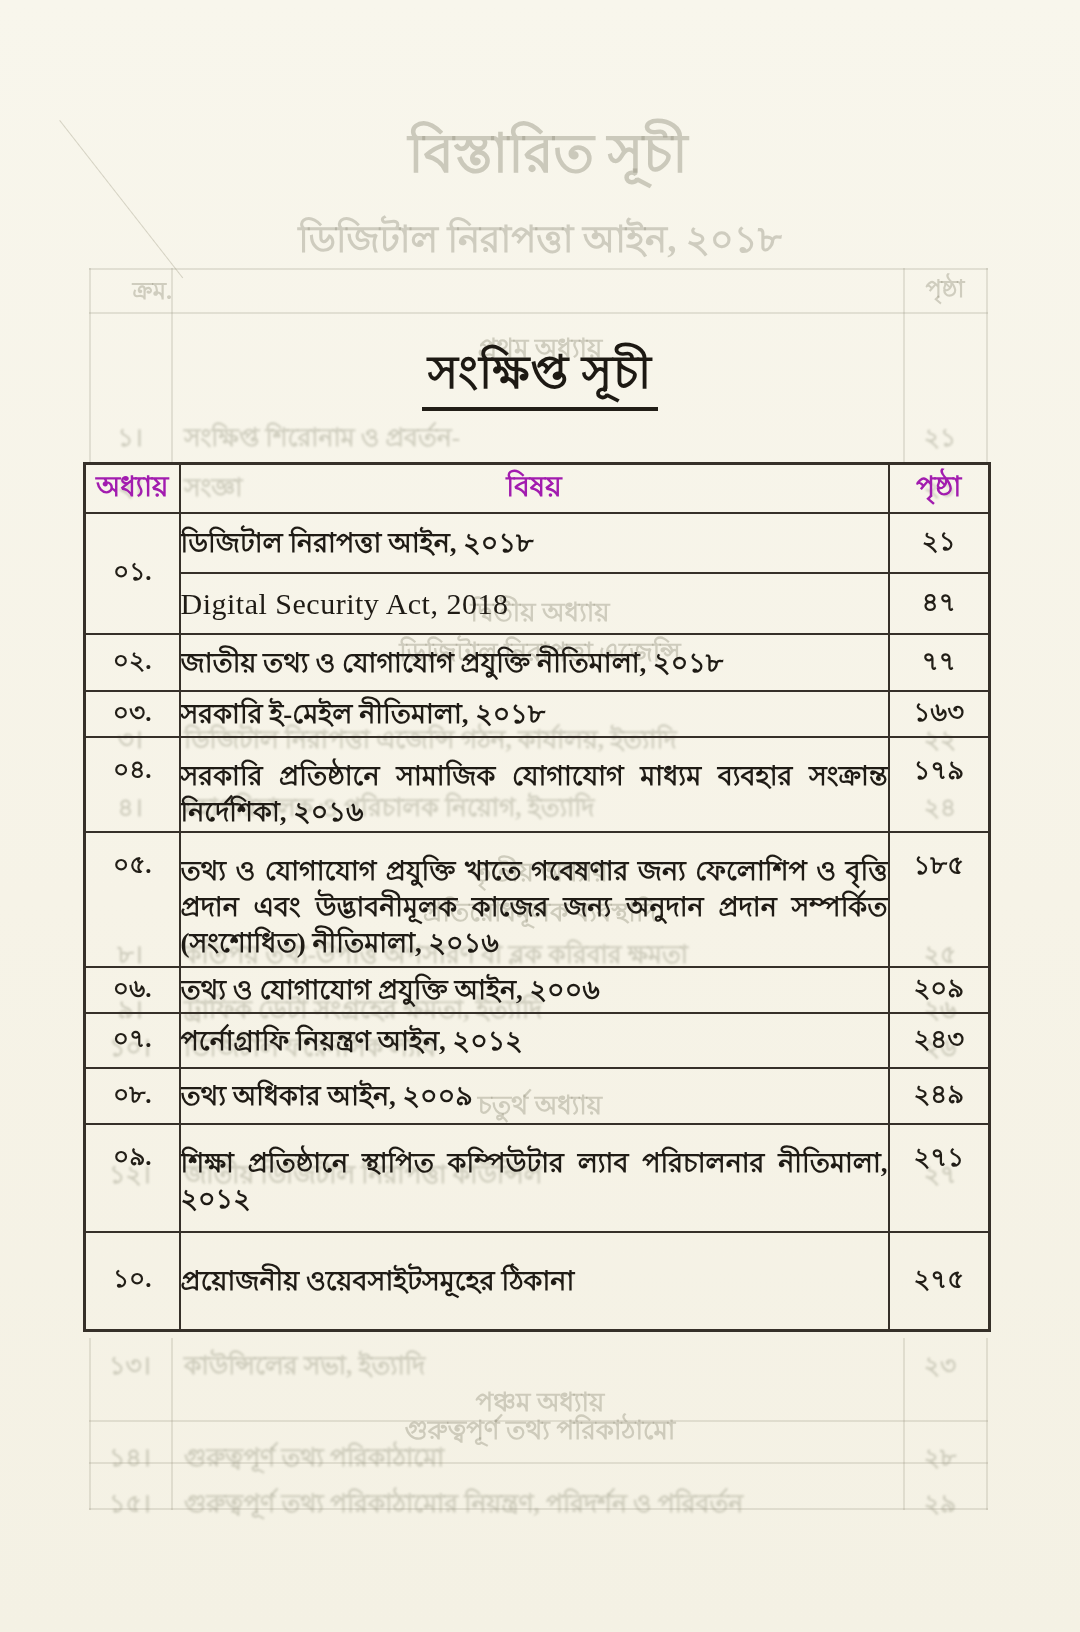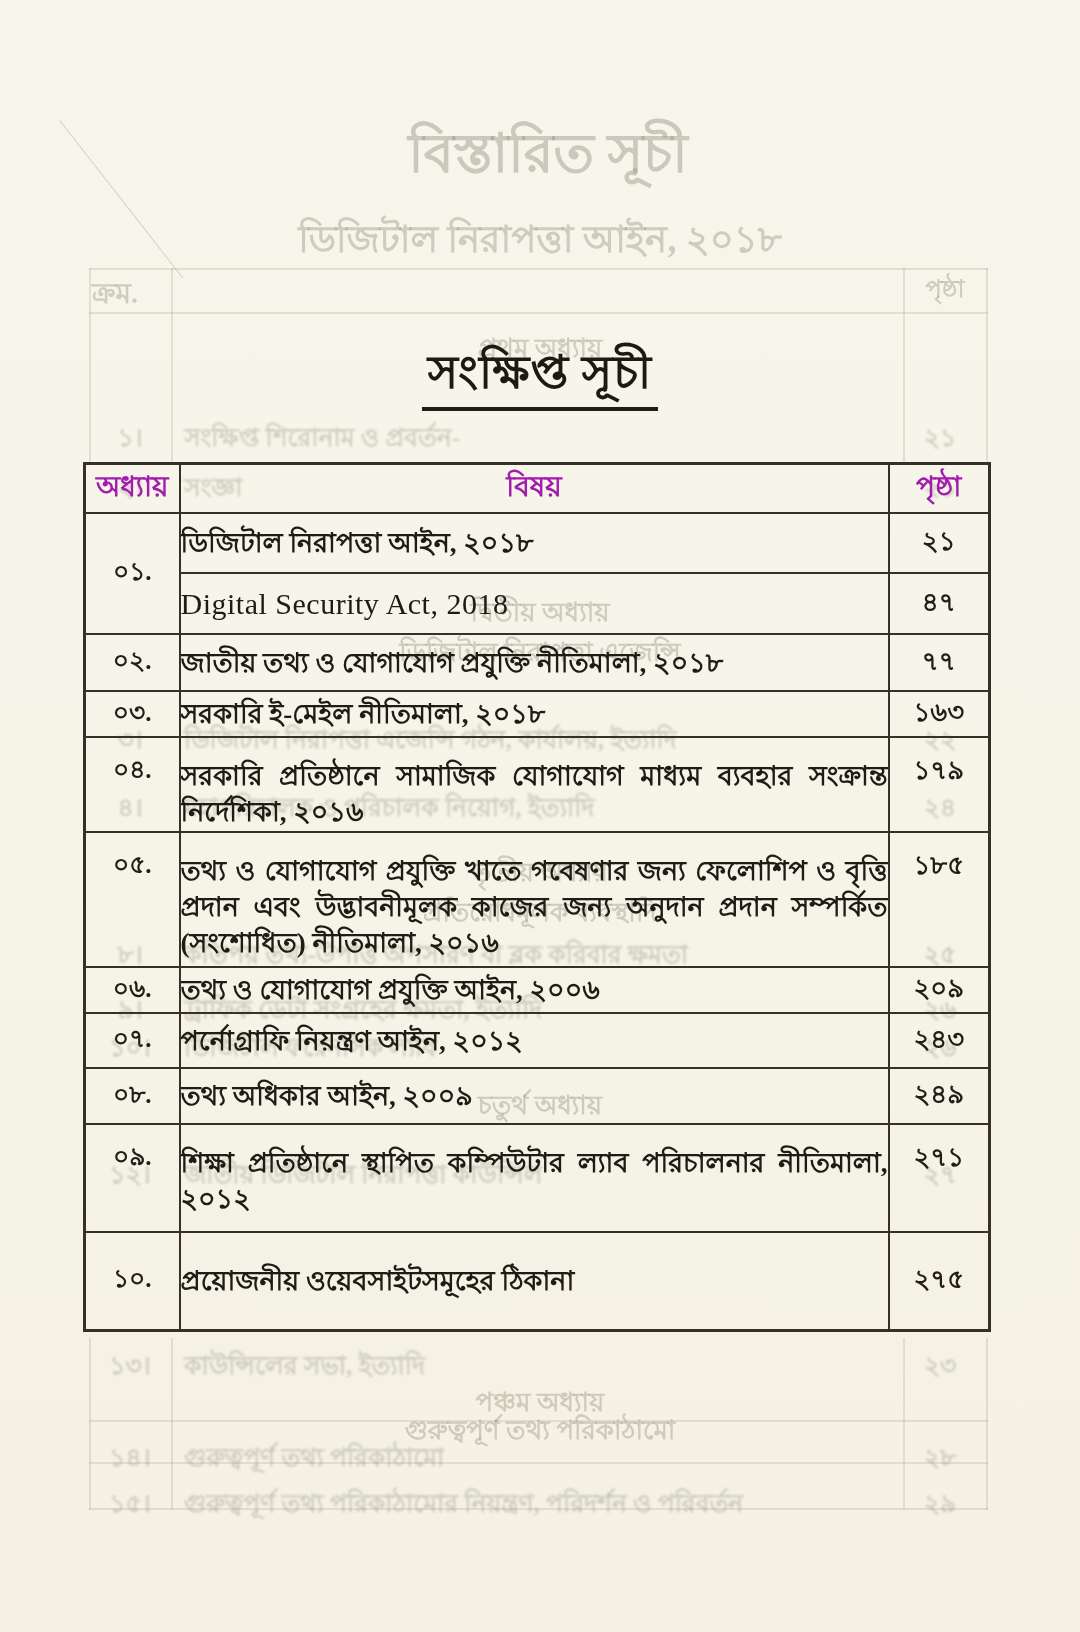--- a/index.html
+++ b/index.html
@@ -12,21 +12,21 @@
   .page{position:absolute;inset:0;}
 
   
   .ghost-layer{position:absolute;inset:0;z-index:1;pointer-events:none;}
   .ghost{position:absolute;color:rgba(148,146,126,0.40);filter:blur(0.7px);font-weight:600;}
   .g-center{left:0;width:100%;text-align:center;font-size:26px;}
   .g-title{top:112px;left:8px;width:100%;text-align:center;font-size:54px;font-weight:700;
            color:rgba(150,148,130,0.46);text-underline-offset:10px;}
   .g-subtitle{top:210px;left:0;width:100%;text-align:center;font-size:37px;font-weight:700;
               color:rgba(150,148,130,0.42);}
-  .g-head-serial{top:272px;left:92px;width:80px;text-align:left;font-size:28px;}
+  .g-head-serial{top:272px;left:92px;width:80px;text-align:right;font-size:24px;}
   .g-head-sections{top:272px;left:0;width:100%;text-align:center;font-size:25px;}
   .g-head-page{top:270px;left:905px;width:80px;text-align:center;font-size:24px;}
   .g-row{position:absolute;left:92px;width:894px;display:flex;align-items:baseline;
          color:rgba(148,146,126,0.38);filter:blur(0.8px);font-size:25px;font-weight:600;}
   .g-row .g-no{width:76px;text-align:center;flex:none;}
   .g-row .g-tx{flex:1;padding-left:16px;text-align:left;}
   .g-row .g-pg{width:92px;text-align:center;flex:none;}
   .gh1{top:328px;} .gh2{top:592px;} .gh3{top:632px;} .gh4{top:852px;}
   .gh5{top:892px;} .gh6{top:1085px;} .gh7{top:1382px;} .gh8{top:1410px;}
   .gr1{top:418px;} .gr2{top:468px;} .gr3{top:720px;} .gr4{top:788px;}

